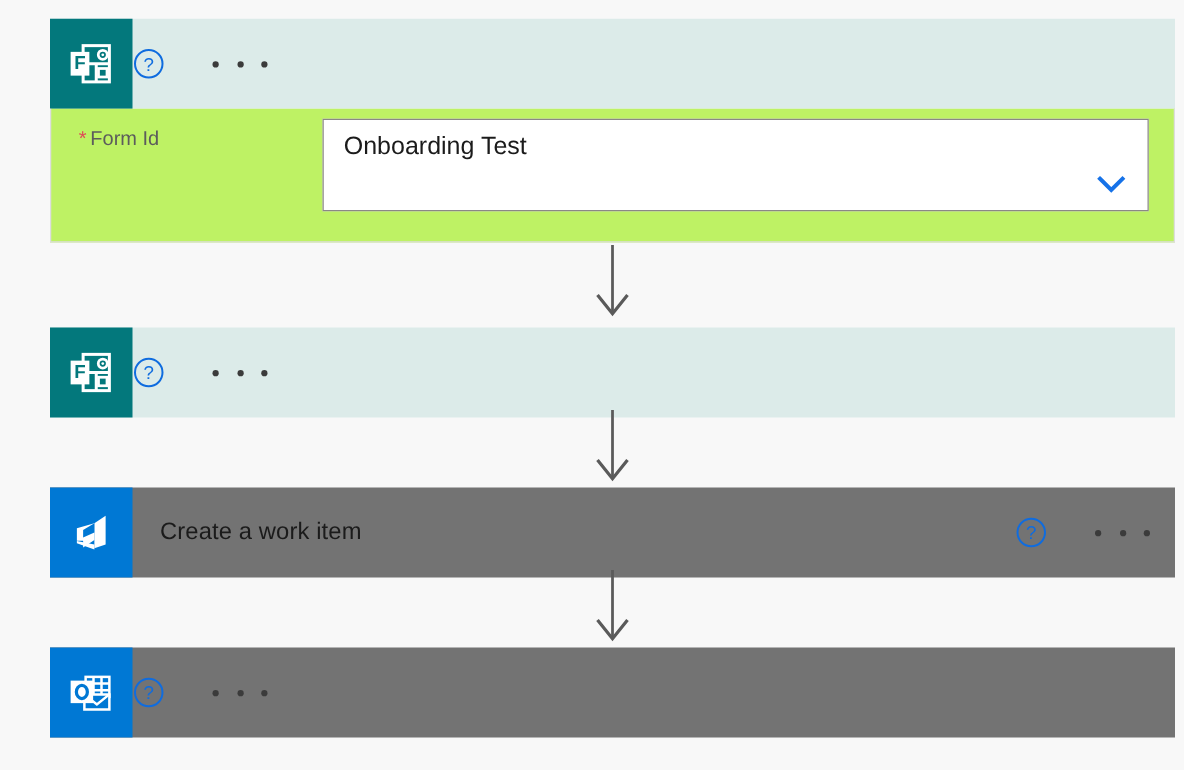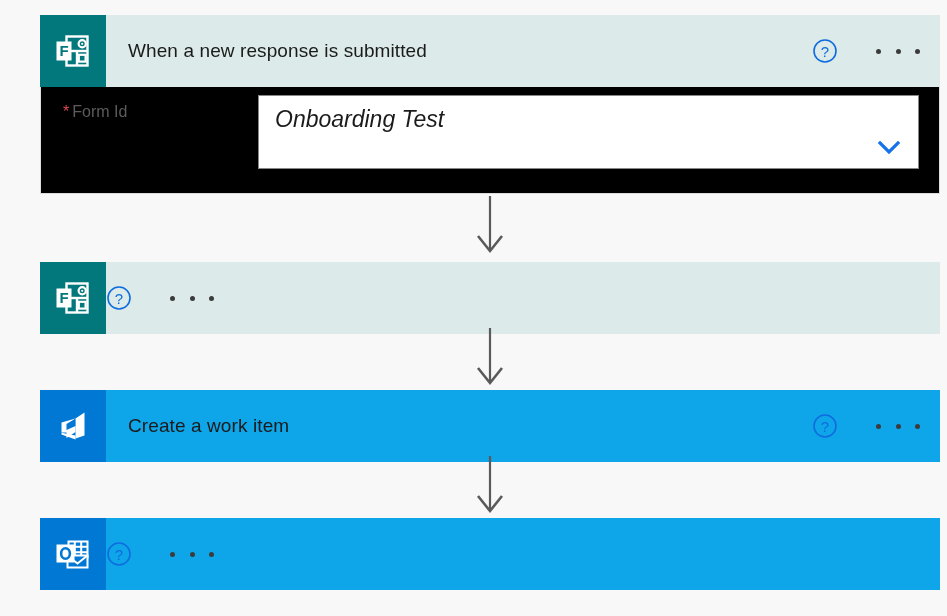--- a/index.html
+++ b/index.html
@@ -84,26 +84,26 @@
     display: block;
     width: 5px;
     height: 5px;
     border-radius: 50%;
     background: #3b3b3b;
   }
 
   
   .teal .card-header { background: #dcebe9; }
   .teal .card-icon   { background: #03787c; }
-  .blue .card-header { background: #0ea5e9; }
+  .blue .card-header { background: #737373; }
   .blue .card-icon   { background: #0078d4; }
 
   
   .card-body {
-    background: #000000;
+    background: #bef264;
     border: 1px solid #dddddd;
     border-top: none;
     box-sizing: border-box;
     padding: 0;
     height: 107px;
     position: relative;
   }
 
   .field-row {
     position: absolute;
@@ -133,24 +133,23 @@
     height: 74px;
     border: 1px solid #8a8886;
     background: #fff;
     box-sizing: border-box;
   }
 
   .field-value {
     position: absolute;
     left: 16px;
     top: 10px;
-    font-size: 23px;
+    font-size: 20px;
     color: #1b1b1b;
     white-space: nowrap;
-    font-style: italic;
   }
 
   .chevron {
     position: absolute;
     right: 14px;
     bottom: 10px;
     width: 30px;
     height: 20px;
     cursor: pointer;
   }
@@ -179,21 +178,20 @@
             <line x1="13.5" y1="20" x2="34.5" y2="20"></line>
             <line x1="24" y1="20" x2="24" y2="34.5"></line>
           </g>
           <circle cx="29.2" cy="12.8" r="3.6" fill="none" stroke="#ffffff" stroke-width="2.2"></circle>
           <circle cx="29.2" cy="12.8" r="1.1" fill="#ffffff"></circle>
           <rect x="25.8" y="23.8" width="6.8" height="6.8" fill="none" stroke="#ffffff" stroke-width="2.2"></rect>
           <rect x="3.5" y="10.5" width="15" height="19" fill="#ffffff"></rect>
           <text x="11" y="24.6" font-family="'Liberation Sans',sans-serif" font-size="15" font-weight="bold" fill="#03787c" text-anchor="middle">F</text>
         </svg>
       </div>
-      <div class="card-title">When a new response is submitted</div>
       <div class="header-actions">
         <div class="help-icon">
           <svg width="26" height="26" viewBox="0 0 26 26">
             <circle cx="13" cy="13" r="11" fill="none" stroke="#0f6cdf" stroke-width="1.6"></circle>
             <text x="13" y="18.6" font-family="'Liberation Sans',sans-serif" font-size="15" fill="#0f6cdf" text-anchor="middle">?</text>
           </svg>
         </div>
         <div class="ellipsis">
           <i></i>
           <i></i>

